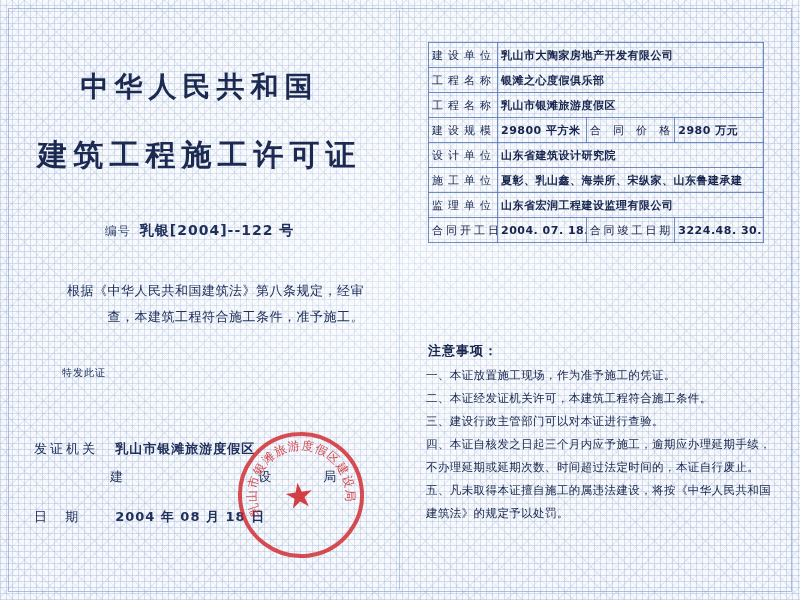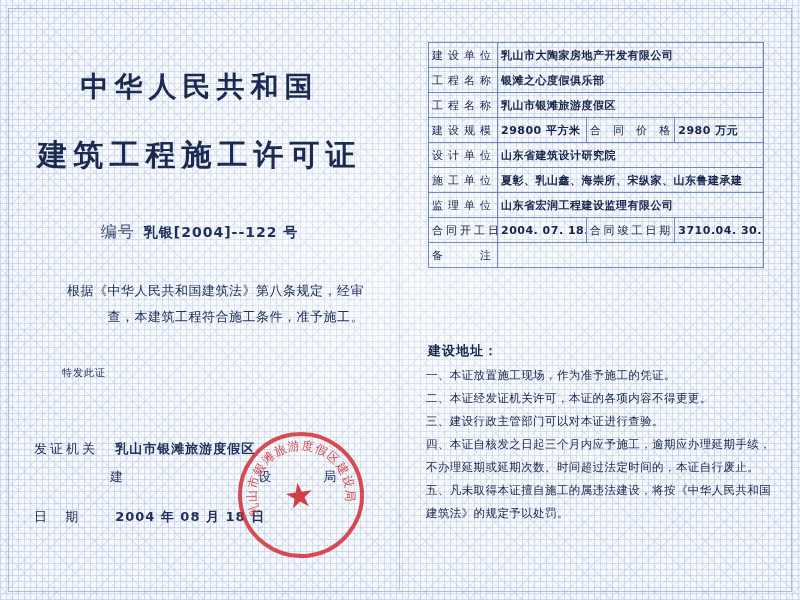--- a/index.html
+++ b/index.html
@@ -54,21 +54,21 @@
   .title2{
     position:absolute;top:135px;left:0;width:399px;text-align:center;
     font-family:"DejaVu Serif","Liberation Serif",serif;
     font-size:30px;font-weight:bold;letter-spacing:6px;
     color:#1c2a52;
   }
   .certno{
     position:absolute;top:222px;left:0;width:399px;text-align:center;
     font-size:13px;color:#20305c;letter-spacing:1px;
   }
-  .certno .lbl{font-size:16px;color:#3a4a75;margin-right:4px;}
+  .certno .lbl{font-size:12px;color:#3a4a75;margin-right:4px;}
   .certno .val{font-weight:bold;font-size:14px;}
   .body-para{
     position:absolute;top:278px;left:34px;width:330px;
     font-size:13px;line-height:26px;color:#20305c;
     text-indent:26px;letter-spacing:0.5px;text-align:right;
   }
   .special{
     position:absolute;top:366px;left:62px;
     font-size:10px;color:#20305c;letter-spacing:1px;
   }
@@ -242,33 +242,29 @@
             <td class="val" colspan="3">夏彰、乳山鑫、海崇所、宋纵家、山东鲁建承建</td>
           </tr>
           <tr>
             <td class="lbl">监理单位</td>
             <td class="val" colspan="3">山东省宏润工程建设监理有限公司</td>
           </tr>
           <tr>
             <td class="lbl">合同开工日期</td>
             <td class="val">2004. 07. 18.</td>
             <td class="lbl sm">合同竣工日期</td>
-            <td class="val2">3710.04. 30.</td>
-          </tr>
-          <tr>
-            <td class="lbl">备注</td>
-            <td class="val" colspan="3"></td>
+            <td class="val2">3224.48. 30.</td>
           </tr>
         </tbody>
     </table>
 
-    <div class="notice-title">建设地址：</div>
+    <div class="notice-title">注意事项：</div>
     <div class="notice">
       <ol id="notice-body">
           <li><span class="txt">一、本证放置施工现场，作为准予施工的凭证。</span></li>
-          <li><span class="txt">二、本证经发证机关许可，本证的各项内容不得更更。</span></li>
+          <li><span class="txt">二、本证经发证机关许可，本建筑工程符合施工条件。</span></li>
           <li><span class="txt">三、建设行政主管部门可以对本证进行查验。</span></li>
           <li><span class="txt">四、本证自核发之日起三个月内应予施工，逾期应办理延期手续，不办理延期或延期次数、时间超过法定时间的，本证自行废止。</span></li>
           <li><span class="txt">五、凡未取得本证擅自施工的属违法建设，将按《中华人民共和国建筑法》的规定予以处罚。</span></li>
         </ol>
     </div>
   </div>
 </div>
 
 </body></html>

